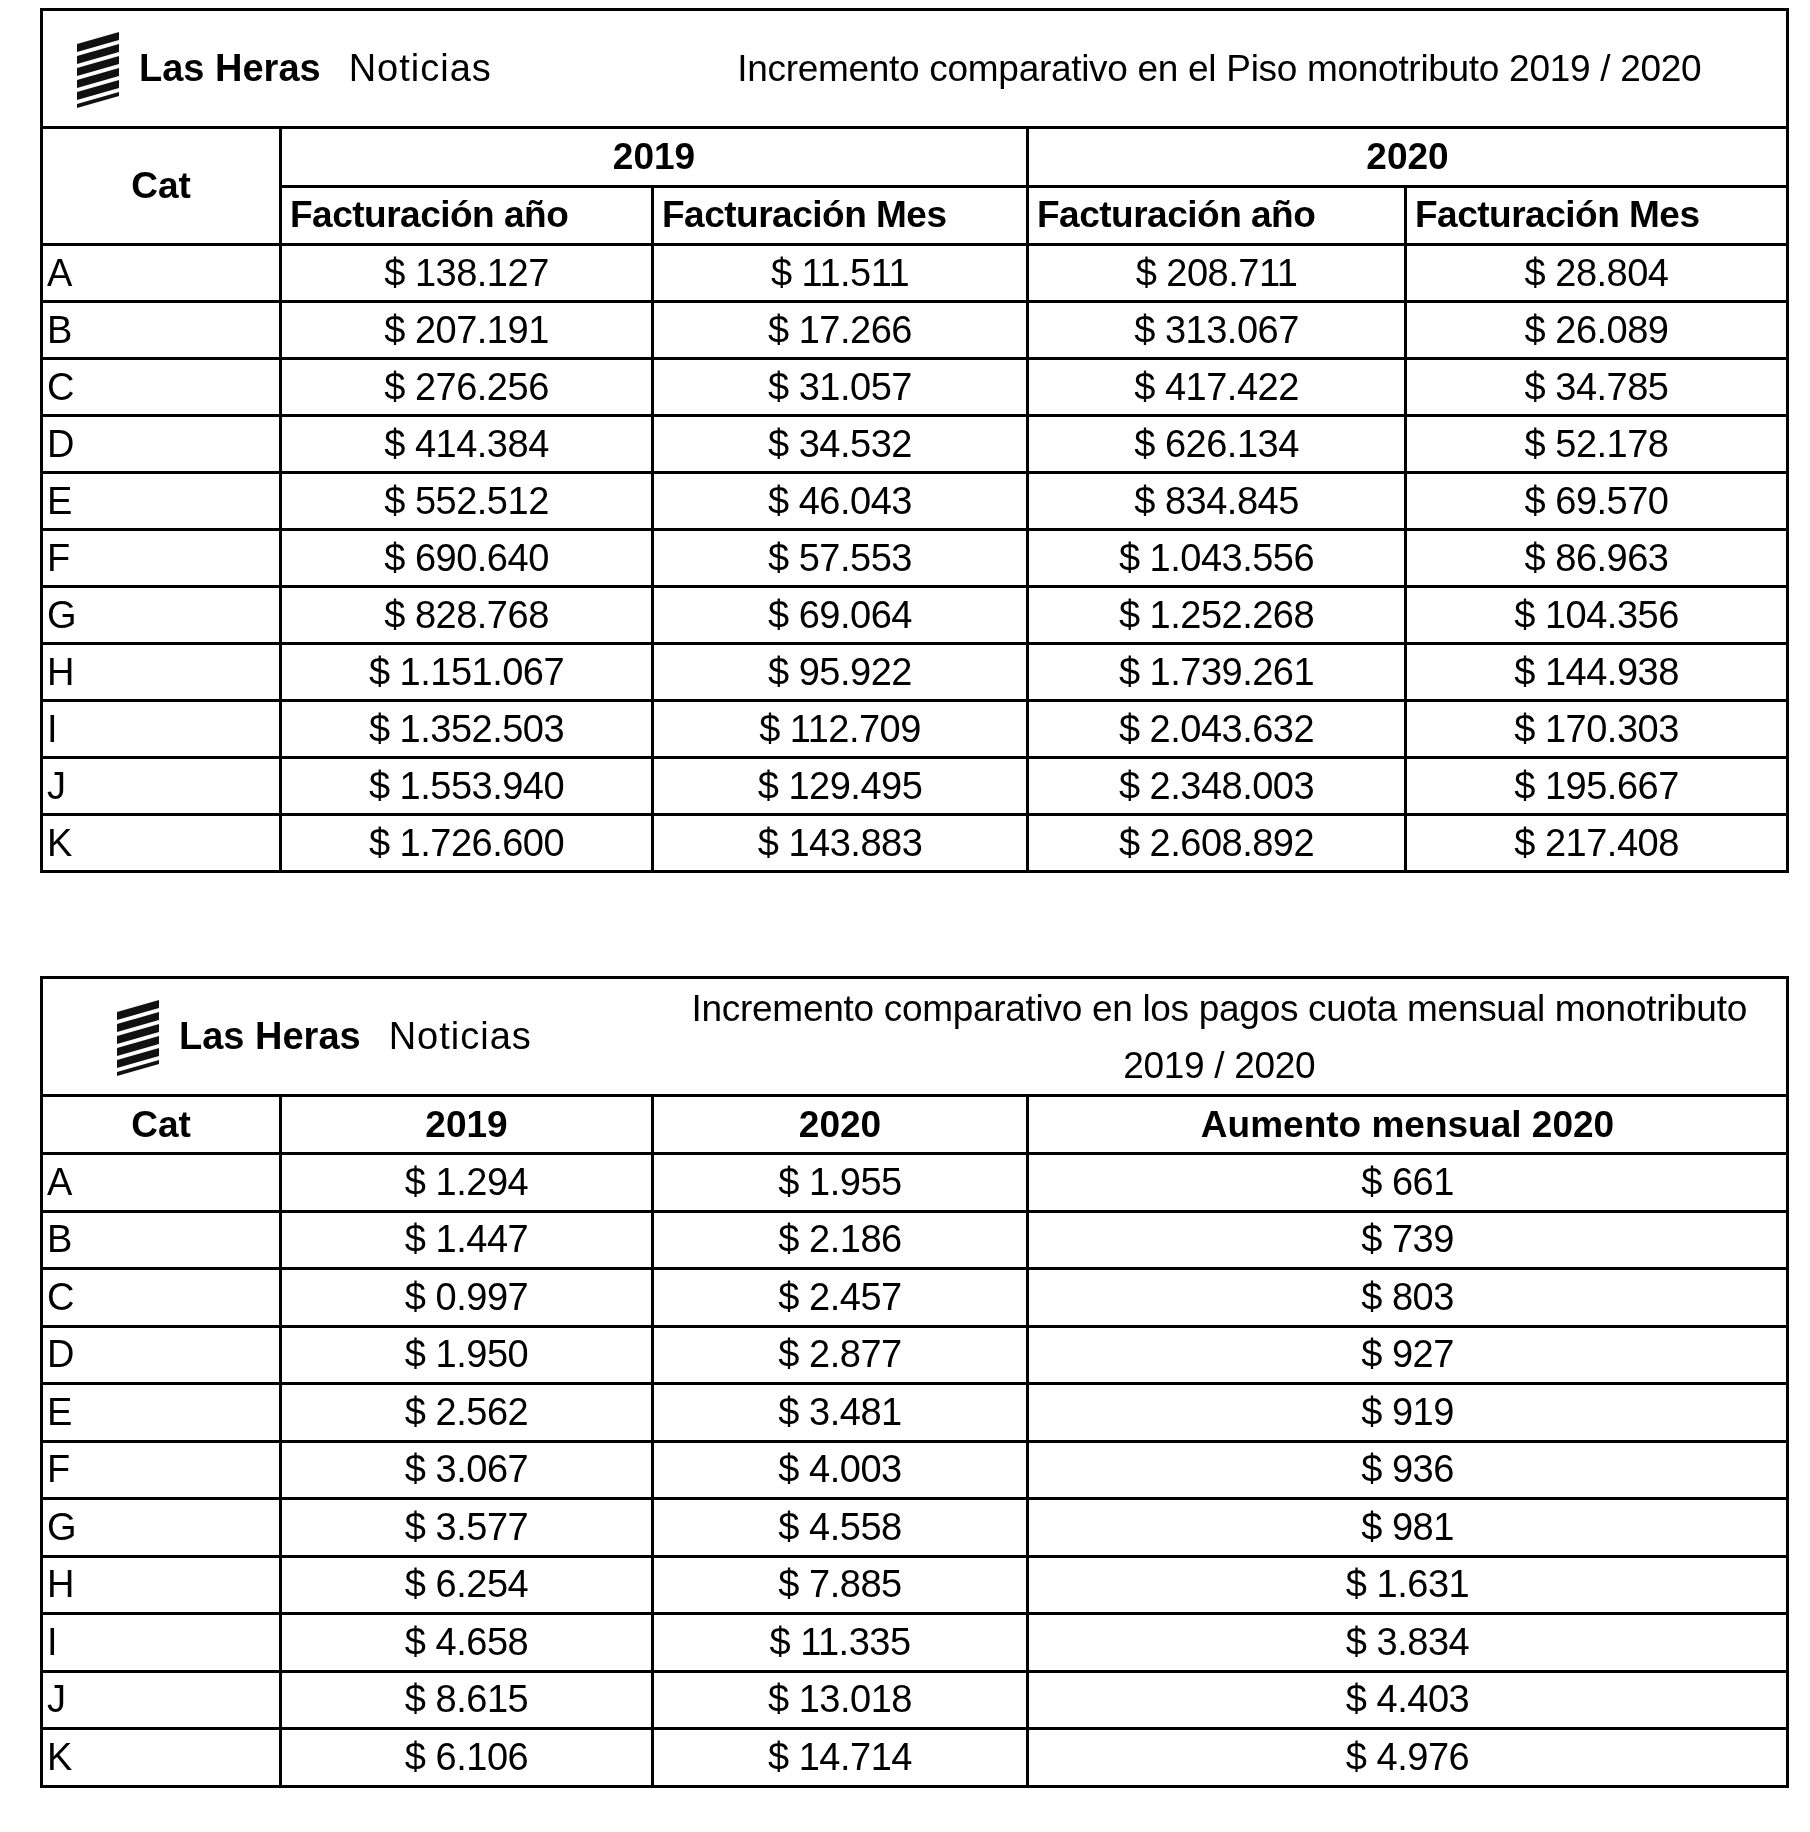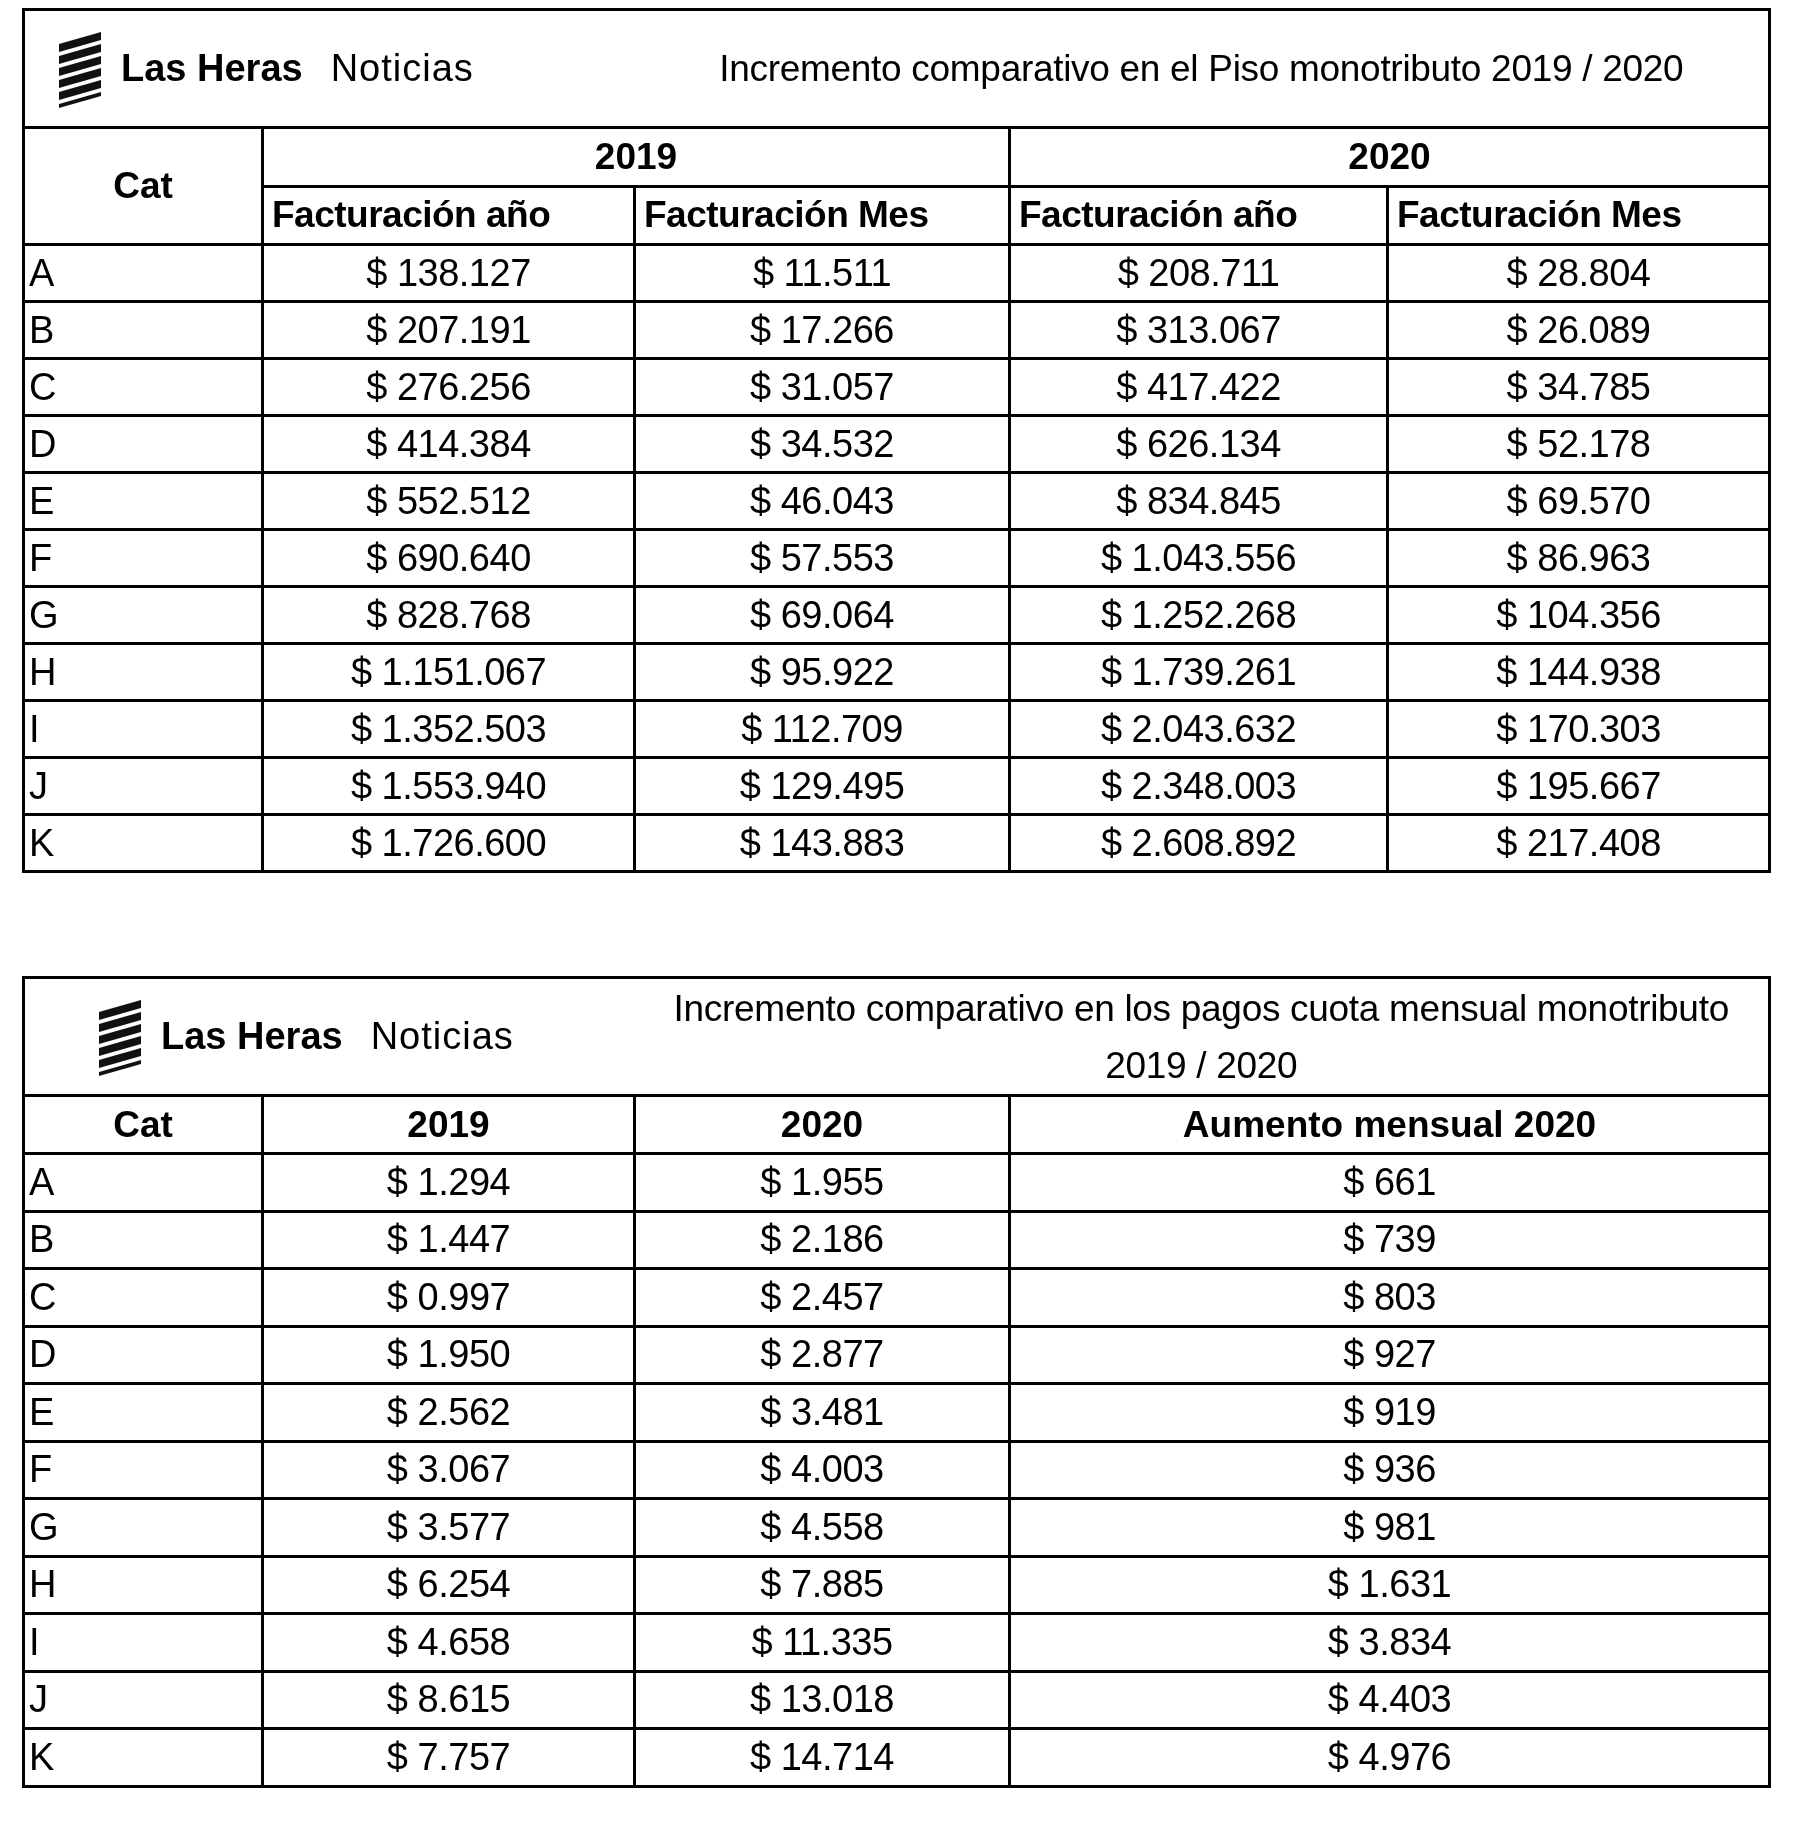--- a/index.html
+++ b/index.html
@@ -1,18 +1,18 @@
 <!DOCTYPE html>
 <html><head>
 <meta charset="utf-8">
 <style>
   html, body { margin: 0; padding: 0; background: #ffffff; }
   body { width: 1810px; height: 1832px; position: relative; overflow: hidden;
          font-family: "Liberation Sans", "DejaVu Sans", sans-serif; color: #000; }
-  table { position: absolute; left: 22px; width: 1746px; border-collapse: collapse; table-layout: fixed; }
+  table { position: absolute; left: 40px; width: 1746px; border-collapse: collapse; table-layout: fixed; }
   td, th { border: 3px solid #000; padding: 0; overflow: hidden; white-space: nowrap; }
   #t1 { top: 8px; }
   #t2 { top: 976px; }
   .title-row td { height: 115px; }
   .hdr { font-weight: bold; font-size: 37px; text-align: center; }
   .sub { font-weight: bold; font-size: 37px; text-align: left; padding-left: 8px; letter-spacing: -0.5px; margin-left: 8px; }
   .row td { height: 54px; font-size: 38px; }
   #t2 .row td { height: 54.5px; }
   .cat { text-align: left; padding-left: 4px; }
   .val { text-align: center; letter-spacing: -0.5px; }
@@ -234,18 +234,18 @@
         <td class="val">$ 3.834</td>
       </tr>
       <tr class="row">
         <td class="cat">J</td>
         <td class="val">$ 8.615</td>
         <td class="val">$ 13.018</td>
         <td class="val">$ 4.403</td>
       </tr>
       <tr class="row">
         <td class="cat">K</td>
-        <td class="val">$ 7.757</td>
+        <td class="val">$ 6.106</td>
         <td class="val">$ 14.714</td>
         <td class="val">$ 4.976</td>
       </tr>
     </tbody>
 </table>
 
 </body></html>

